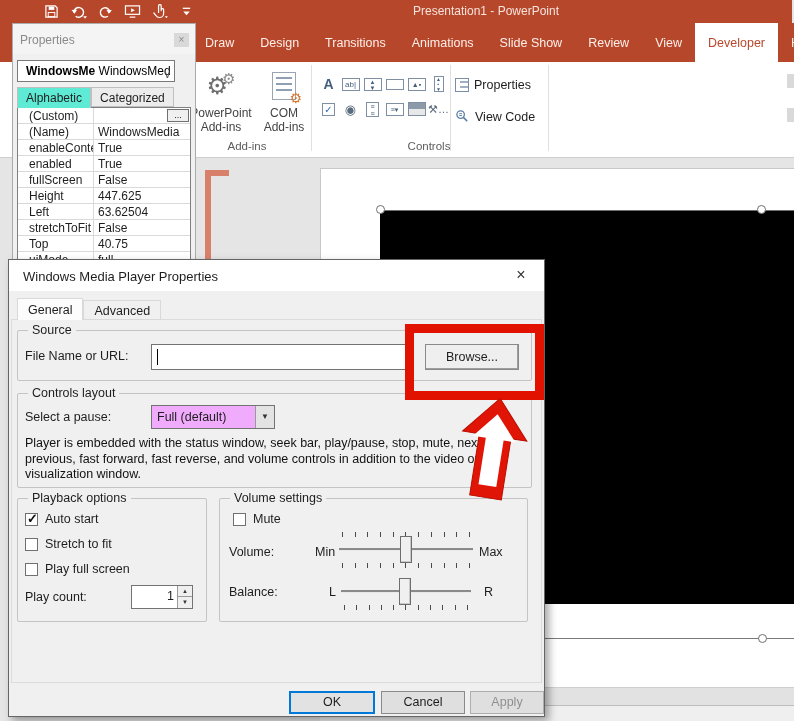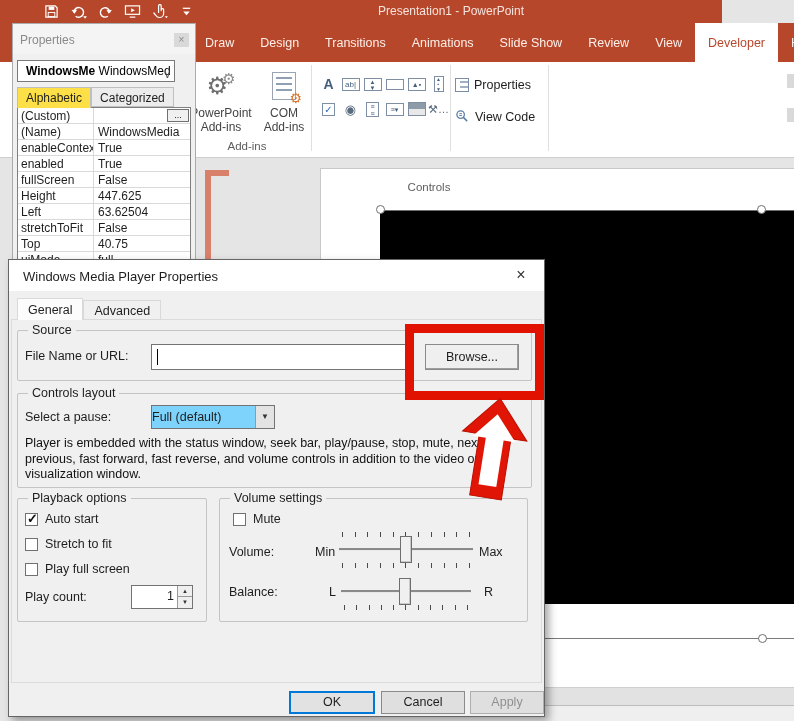--- a/index.html
+++ b/index.html
@@ -1,21 +1,21 @@
 <!DOCTYPE html>
 <html><head>
 <meta charset="utf-8">
 <style>
   * { margin:0; padding:0; box-sizing:border-box; }
   body { font-family:"Liberation Sans", sans-serif; background:#888; }
   .screen { position:relative; width:794px; height:721px; overflow:hidden;
             background:#E5E5E5; font-family:"Liberation Sans", sans-serif; }
 
   
-  .titlebar { position:absolute; left:0; top:0; width:722px; height:23px; background:#B7472A; z-index:4; }
+  .titlebar { position:absolute; left:0; top:0; width:792px; height:23px; background:#B7472A; z-index:4; }
   .qat { position:absolute; left:42px; top:2px; display:flex; gap:9px; align-items:center; }
   .qat-btn { width:18px; height:18px; display:flex; align-items:center; justify-content:center; }
   .app-title { position:absolute; left:180px; right:0; top:0; height:23px; line-height:23px;
                text-align:center; color:#F5E3DD; font-size:12px; }
 
   
   .tabrow { position:absolute; left:0; top:23px; width:794px; height:39px; background:#B7472A; z-index:4;
             display:flex; align-items:stretch; padding-left:192px; }
   .rtab { color:#FDEFEA; font-size:12.5px; padding:0 13px; display:flex; align-items:center; white-space:nowrap; }
   .rtab.active { background:#FFFFFF; color:#B7472A; }
@@ -66,25 +66,25 @@
   .props-title .t { position:absolute; left:7px; top:9px; font-size:12px; color:#8A8A8A; }
   .props-close { position:absolute; right:6px; top:9px; width:15px; height:14px; background:#D9D9D9;
                  color:#8A8A8A; font-size:10px; line-height:13px; text-align:center; }
   .obj-combo { position:absolute; left:4px; top:36px; width:158px; height:22px; background:#FFF;
                border:1px solid #7A7A7A; font-size:12px; line-height:20px; padding-left:8px;
                white-space:nowrap; overflow:hidden; }
   .obj-combo b { font-weight:bold; }
   .obj-chev { position:absolute; right:3px; top:4px; color:#555; font-size:10px; }
   .ptabs { position:absolute; left:4px; top:63px; height:20px; display:flex; font-size:12px; }
   .ptab { padding:3px 8px 0; border:1px solid #BFBFBF; background:#ECECEC; color:#1E1E1E; height:20px; }
-  .ptab.active { background:#fde047; border-bottom:none; height:21px; z-index:2; }
+  .ptab.active { background:#5eead4; border-bottom:none; height:21px; z-index:2; }
   .pgrid { position:absolute; left:4px; top:83px; width:174px; height:390px; background:#FFF;
            border:1px solid #7F7F7F; overflow:hidden; }
   .prow { display:flex; height:16px; border-bottom:1px solid #D9D9D9; font-size:12px; color:#1E1E1E; }
-  .prow .n { width:76px; border-right:1px solid #D9D9D9; padding:1px 0 0 3px; white-space:nowrap; overflow:hidden; }
+  .prow .n { width:76px; border-right:1px solid #D9D9D9; padding:1px 0 0 11px; white-space:nowrap; overflow:hidden; }
   .prow .v { flex:1; padding:1px 0 0 4px; white-space:nowrap; overflow:hidden; position:relative; }
   .dots-btn { position:absolute; right:1px; top:1px; width:22px; height:13px; border:1px solid #707070;
               background:#F0F0F0; font-size:9px; line-height:11px; text-align:center; color:#111; }
 
   
   .dialog { position:absolute; left:8px; top:259px; width:537px; height:458px; background:#F0F0F0;
             border:1px solid #656565; box-shadow:4px 4px 8px rgba(0,0,0,0.35); z-index:10; font-size:12.5px; color:#1E1E1E; }
   .dlg-title { position:absolute; left:0; top:0; width:100%; height:31px; background:#FFF; }
   .dlg-title .t { position:absolute; left:14px; top:9px; font-size:13px; color:#1E1E1E; }
   .dlg-close { position:absolute; right:13px; top:6px; font-size:16px; color:#333; width:20px; text-align:center; }
@@ -99,22 +99,22 @@
   .fs-play   { left:8px; top:238px; width:190px; height:124px;text-align:center; }
   .fs-vol    { left:210px; top:238px; width:309px; height:124px; }
   .lbl { position:absolute; white-space:nowrap; }
   .txtinput { position:absolute; left:142px; top:84px; width:260px; height:26px; background:#FFF;
               border:1px solid #737373; }
   .caret { position:absolute; left:5px; top:4px; width:1px; height:16px; background:#000; }
   .btn { position:absolute; background:#DFDFDF; border:1px solid #8A8A8A; text-align:center;
          font-size:12.5px; color:#1E1E1E; }
   .browse { left:416px; top:84px; width:94px; height:26px; line-height:24px; background:#EFEFEF;
             box-shadow:inset -1px -1px 0 #9E9E9E; }
-  .combo { position:absolute; left:142px; top:145px; width:124px; height:24px; background:#7dd3fc;
-           border:1px solid #737373; line-height:22px; }
+  .combo { position:absolute; left:142px; top:145px; width:124px; height:24px; background:#f0abfc;
+           border:1px solid #737373; line-height:22px; padding-left:5px; }
   .combo .dd { position:absolute; right:0; top:0; width:19px; height:22px; background:#E3E3E3;
                border-left:1px solid #9A9A9A; text-align:center; font-size:8px; line-height:22px; color:#333; }
   .desc { position:absolute; left:16px; top:176px; width:492px; line-height:15.5px; color:#111; }
   .checkbox { position:absolute; display:flex; align-items:center; gap:7px; }
   .checkbox .box { width:13px; height:13px; background:#FFF; border:1px solid #707070; position:relative; }
   .checkbox .mark { display:none; position:absolute; left:1px; top:-3px; font-size:13px; font-weight:bold; color:#111; }
   .checkbox.on .mark { display:block; }
   .spinner { position:absolute; left:122px; top:325px; width:62px; height:24px; background:#FFF; border:1px solid #737373; }
   .spin-val { position:absolute; right:18px; top:3px; font-size:12.5px; }
   .spin-btns { position:absolute; right:0; top:0; width:15px; height:22px; border-left:1px solid #9A9A9A; }
@@ -246,21 +246,21 @@
           <span class="boxico" style="width:13px; height:15px; font-size:7px; line-height:7px;">≡<br>≡</span>
         </span>
       <span class="cico">
           <span class="boxico" style="font-size:7px;">≡▾</span>
         </span>
       <span class="cico">
           <span class="boxico" style="height:14px; background:linear-gradient(#8D9AA8 0 6px, #E8E8E8 6px);"></span>
         </span>
       <span class="cico" style="font-size:11px; color:#5A6B7D;">⚒…</span>
     </div>
-    <div class="grp-label" style="left:316px; width:226px;margin-top:41px;">Controls</div>
+    <div class="grp-label" style="left:316px; width:226px;">Controls</div>
     <div class="rib-sep" style="left:450px;"></div>
 
     <div class="small-btn" style="top:12px;">
       <span class="prop-ico"></span>
       <span>Properties</span>
     </div>
     <div class="small-btn" style="top:44px;">
       <span>
         <svg width="15" height="14" viewBox="0 0 16 15">
             <circle cx="6" cy="6" r="4" fill="none" stroke="#5B7FA6" stroke-width="1.4"></circle>

